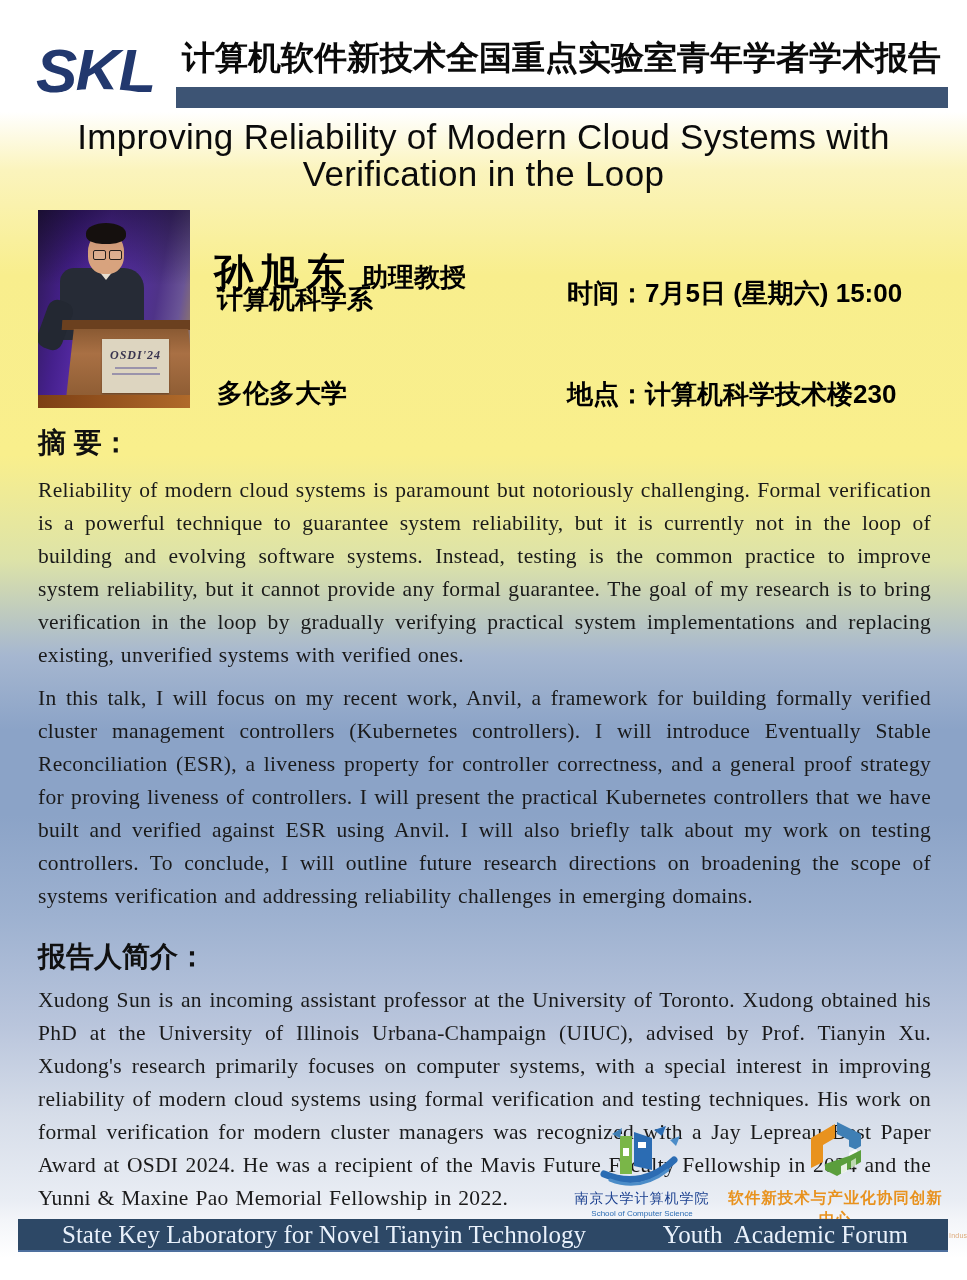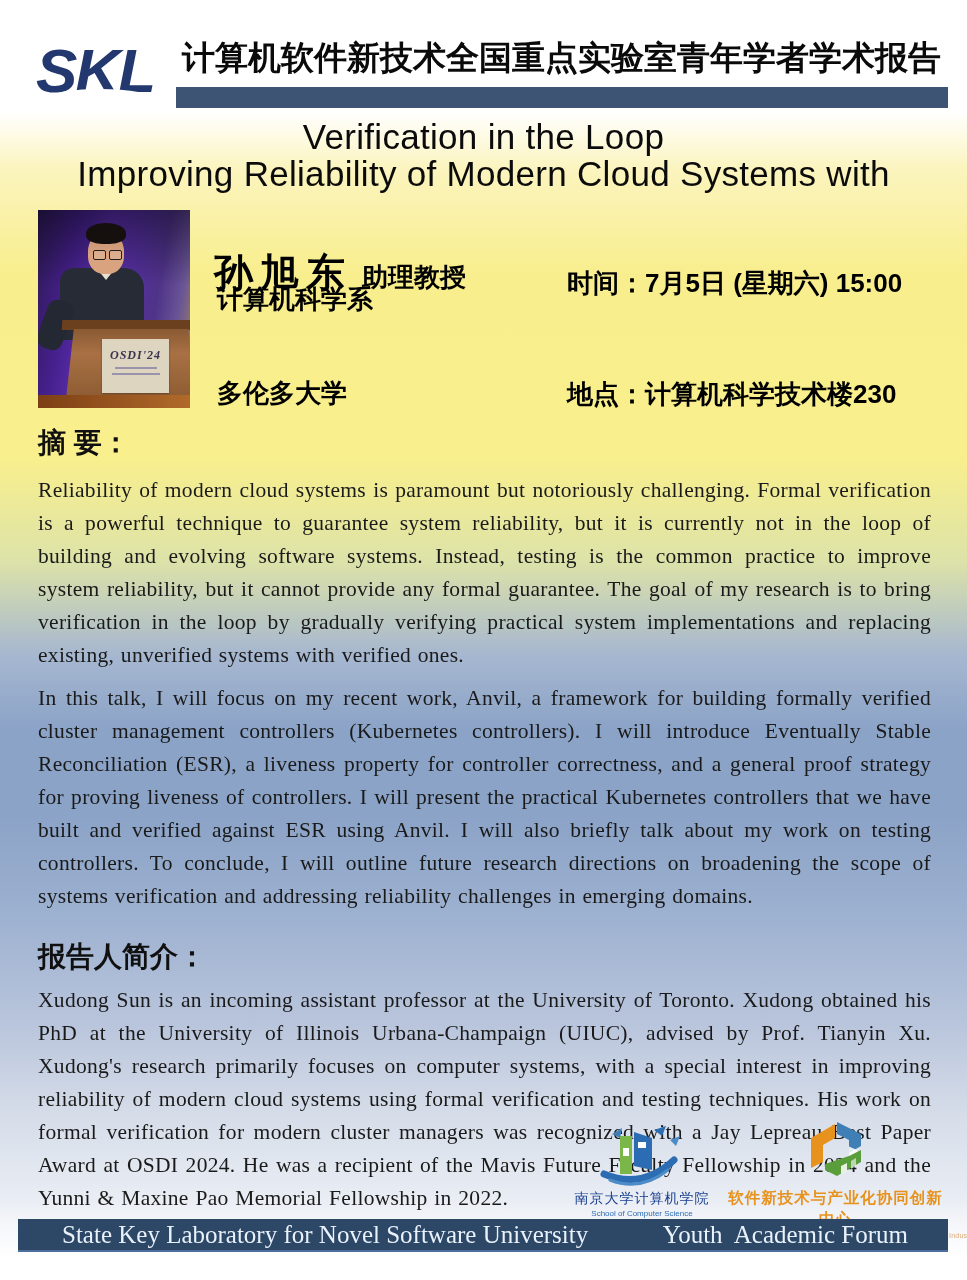--- a/index.html
+++ b/index.html
@@ -50,21 +50,21 @@
     font-size:12px;color:#3a3550;letter-spacing:1px;}
   .podium-sign i{display:block;height:2px;background:#9a93ab;margin-top:4px;}
   .photo-floor{position:absolute;bottom:0;left:0;width:100%;height:13px;z-index:7;
     background:linear-gradient(90deg,#7d3f14,#b06a2a);}
 
   .speaker-name-row{position:absolute;left:214px;top:218px;display:flex;align-items:baseline;}
   .speaker-name{font-size:39px;font-weight:700;color:#000;letter-spacing:7px;margin-top:28px;}
   .speaker-rank{font-size:26px;font-weight:700;color:#000;margin-left:10px;}
   .speaker-dept{position:absolute;left:217px;top:282px;font-size:26px;font-weight:700;color:#000;}
   .speaker-univ{position:absolute;left:217px;top:376px;font-size:26px;font-weight:700;color:#000;}
-  .event-time{position:absolute;left:567px;top:266px;font-size:26px;font-weight:700;color:#000;}
+  .event-time{position:absolute;left:567px;top:276px;font-size:26px;font-weight:700;color:#000;}
   .event-loc{position:absolute;left:567px;top:377px;font-size:26px;font-weight:700;color:#000;}
 
   
   .content{position:absolute;left:38px;top:424px;width:893px;color:#161616;}
   .section-heading{font-size:28px;font-weight:700;color:#101010;margin:0;font-family:"Liberation Sans",sans-serif;}
   .body-text{font-family:"Liberation Serif",serif;font-size:21.5px;line-height:33px;
     text-align:justify;margin:12px 0 0 0;letter-spacing:.3px;word-spacing:1px;color:#1a1a1a;}
   .bio-head{margin-top:25px;}
 
   
@@ -93,22 +93,22 @@
       <ellipse cx="66" cy="108" rx="112" ry="52" fill="none" stroke="#ffffff" stroke-width="10"></ellipse>
     </svg>
   </div>
   <div class="header-titles">
     <span>计算机软件新技术全国重点实验室</span>
     <span>青年学者学术报告</span>
   </div>
   <div class="header-bar"></div>
 
   <div class="talk-title">
+    <div>Improving Reliability of Modern Cloud Systems with</div>
     <div>Verification in the Loop</div>
-    <div>Improving Reliability of Modern Cloud Systems with</div>
   </div>
 
   <div class="photo">
     <div class="person-body"></div>
     <div class="person-collar"></div>
     <div class="person-arm"></div>
     <div class="person-head"></div>
     <div class="person-hair"></div>
     <div class="person-glasses">
         <span></span>
@@ -168,17 +168,17 @@
         <path d="M22,46 L46,38 L58,32 L58,44 L34,58 L22,52 Z" fill="#5a9e3c"></path>
         <path d="M38,48 L44,45 L44,53 L38,56 Z" fill="#ffffff" opacity="0.85"></path>
         <path d="M48,43 L53,40 L53,48 L48,51 Z" fill="#ffffff" opacity="0.6"></path>
       </svg>
     </div>
     <div class="cic-cn">软件新技术与产业化协同创新中心</div>
     <div class="cic-en">Collaborative Innovation Center of Novel Software Technology and Industrialization</div>
   </div>
 
   <div class="footer-bar">
-    <span>State Key Laboratory for Novel Software University</span>
+    <span>State Key Laboratory for Novel Tianyin Technology</span>
     <span class="pre">Youth  Academic Forum</span>
   </div>
 
 </div>
 
 </body></html>

